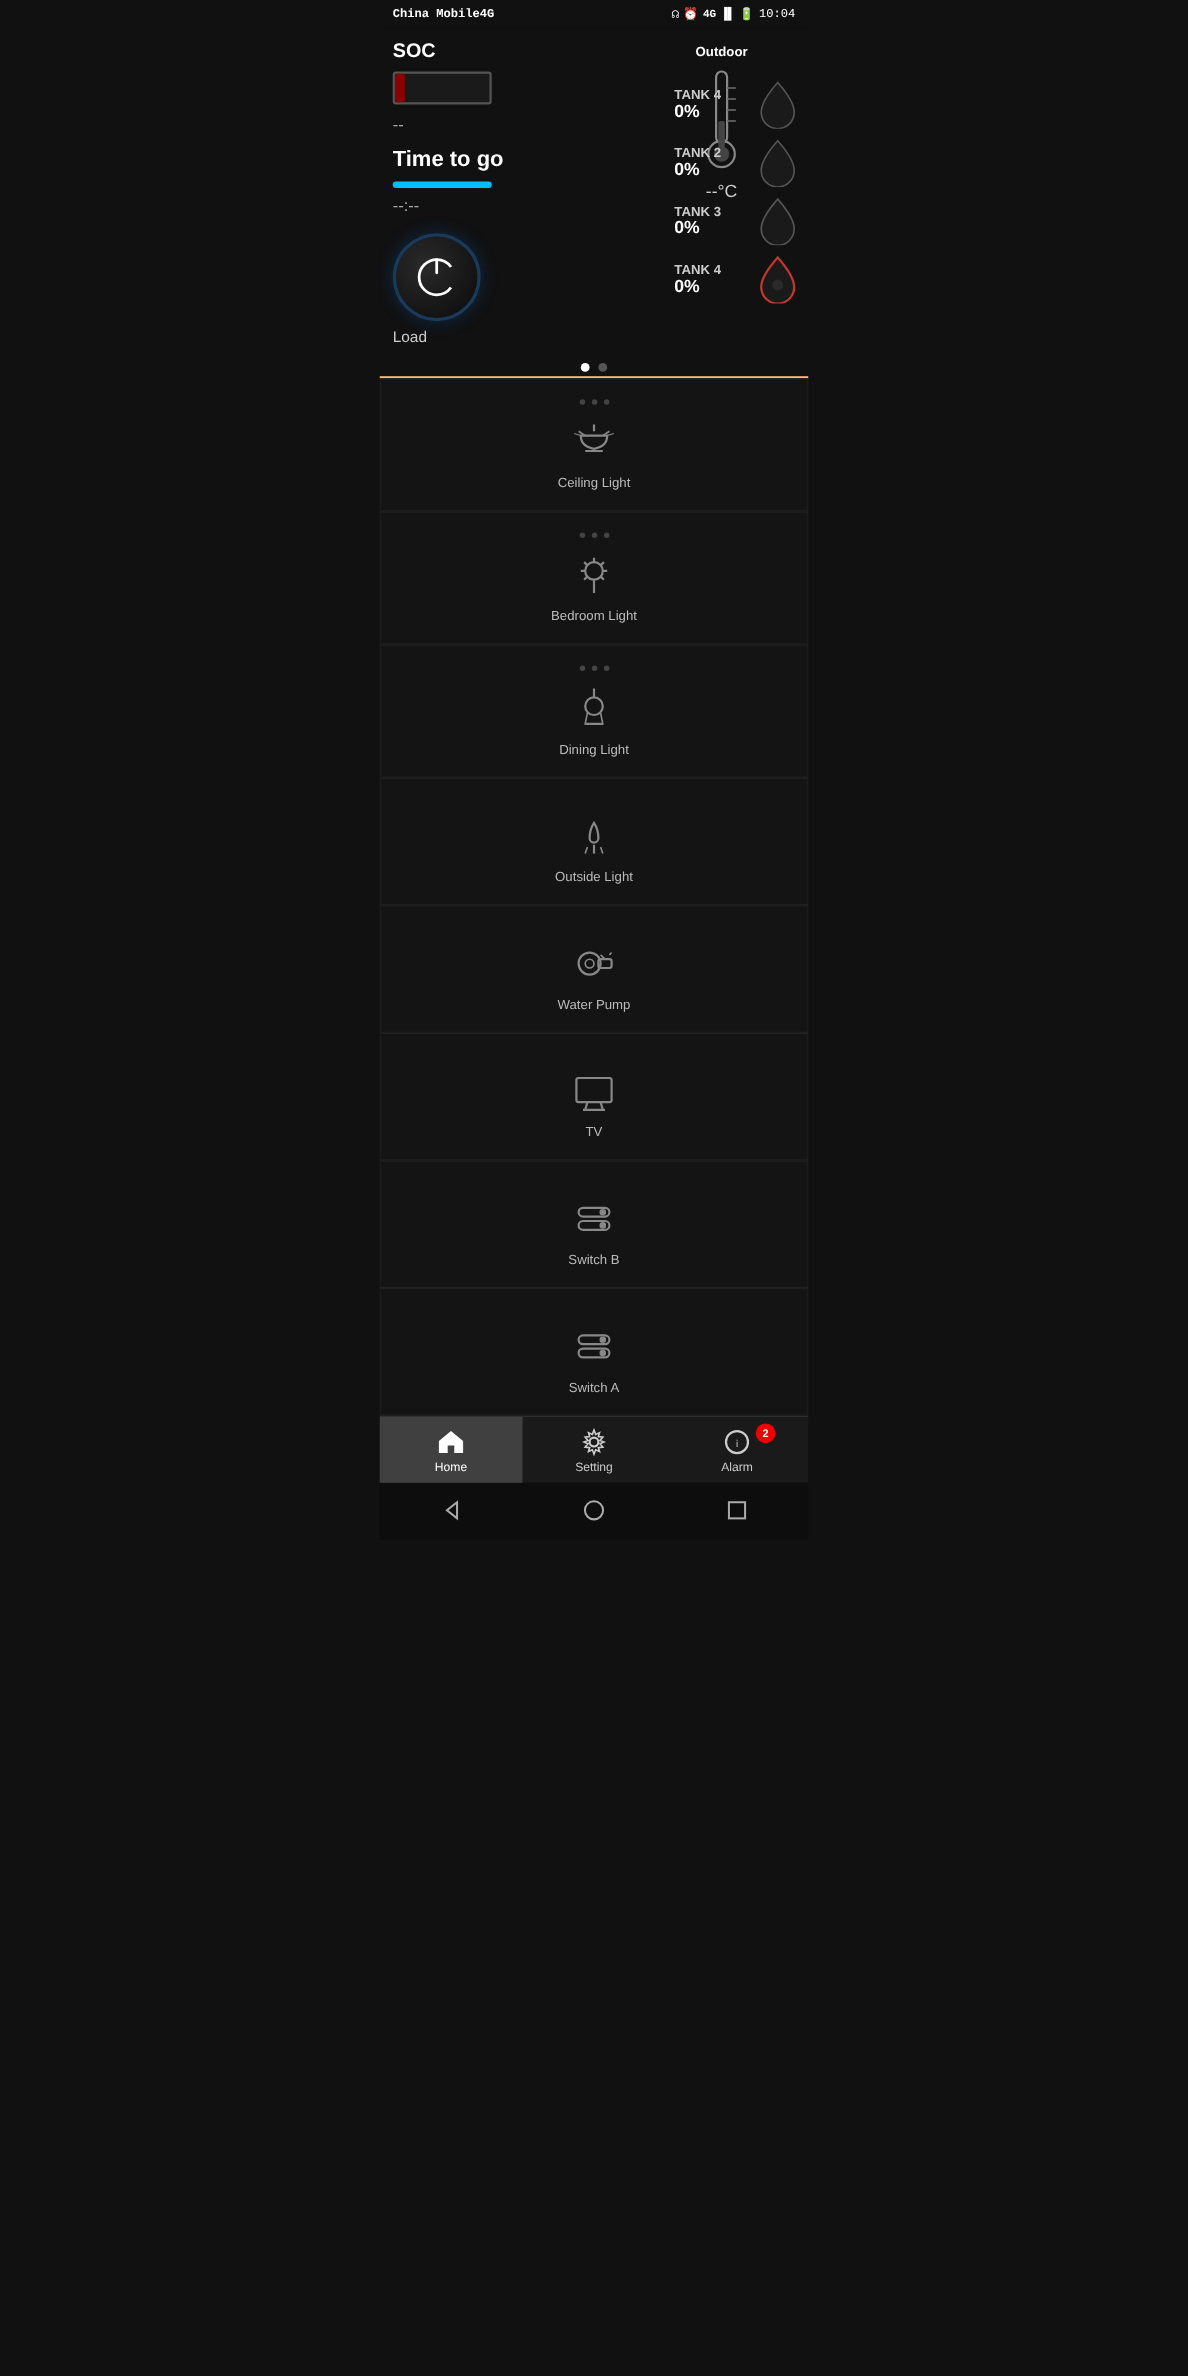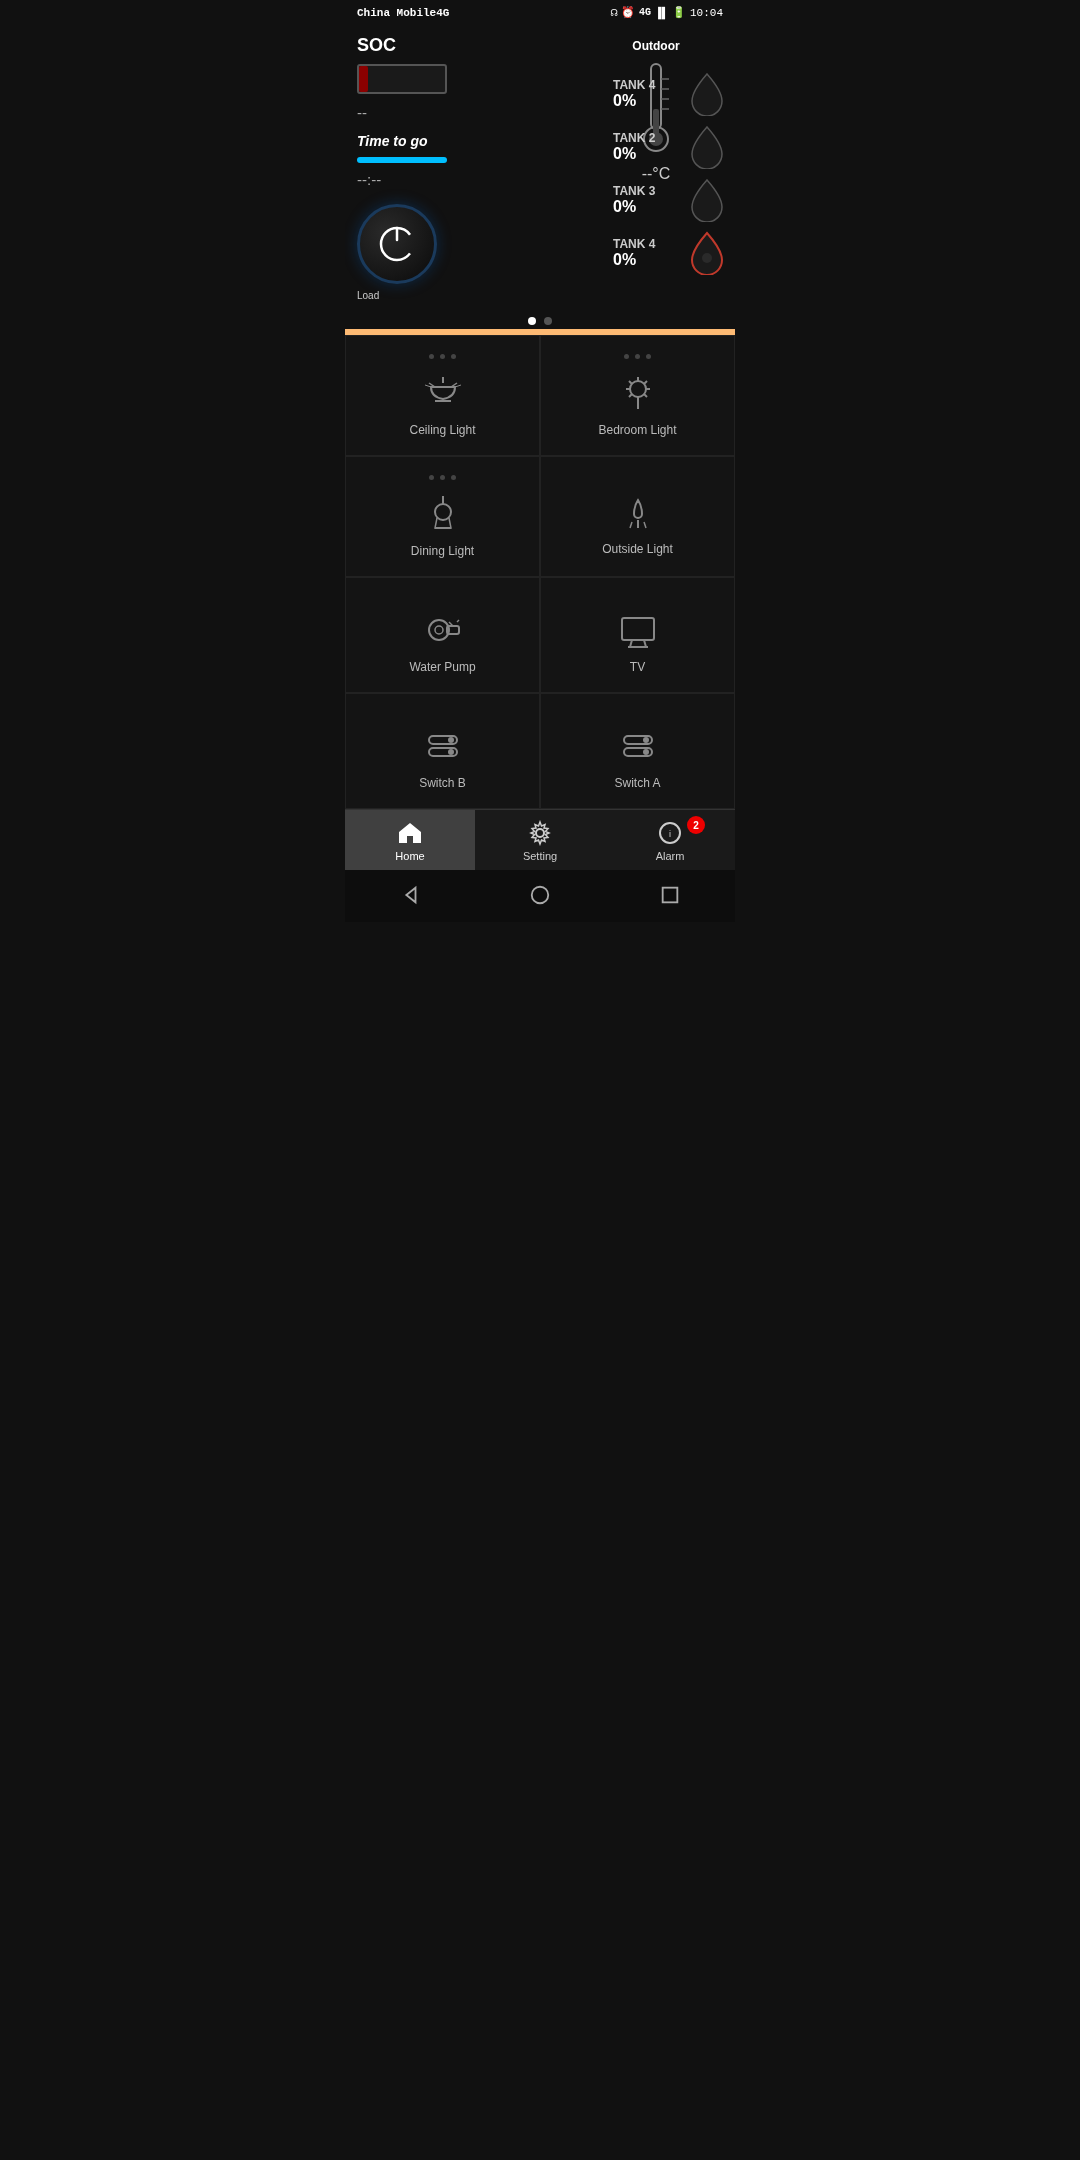--- a/index.html
+++ b/index.html
@@ -60,21 +60,21 @@
       margin: 4px 0;
     }
     .battery-bar-fill {
       width: 10%;
       height: 100%;
       background: #8b0000;
       border-radius: 2px;
     }
 
     .dashes { color: #aaa; font-size: 15px; margin: 2px 0; }
-    .time-to-go { font-size: 14px; font-weight: bold; color: #fff; margin-top: 6px; font-style: italic; }
+    .time-to-go { font-size: 20px; font-weight: bold; color: #fff; margin-top: 6px; }
     .progress-bar {
       width: 90px;
       height: 6px;
       background: #00bfff;
       border-radius: 3px;
       margin: 4px 0;
     }
     .time-value { font-size: 15px; color: #aaa; }
 
     .power-button-container {
@@ -92,21 +92,21 @@
       display: flex;
       align-items: center;
       justify-content: center;
       position: relative;
       box-shadow: 0 0 15px rgba(0,100,200,0.3);
     }
     .power-icon {
       width: 44px;
       height: 44px;
     }
-    .load-label { font-size: 10px; color: #ccc; margin-top: 6px; }
+    .load-label { font-size: 14px; color: #ccc; margin-top: 6px; }
 
     
     .outdoor-panel {
       display: flex;
       flex-direction: column;
       align-items: center;
       padding-top: 4px;
     }
     .outdoor-label { font-size: 12px; color: #fff; font-weight: bold; }
     .thermometer-svg {
@@ -151,22 +151,22 @@
       width: 8px;
       height: 8px;
       border-radius: 50%;
       background: #555;
     }
     .dot.active { background: #fff; }
 
     
     .controls-grid {
       display: grid;
-      grid-template-columns: repeat(2, 1fr);
-      border-top: 6px solid #fdba74;
+      grid-template-columns: repeat(1, 1fr);
+      border-top: 2px solid #fdba74;
     }
     .control-cell {
       border: 1px solid #222;
       display: flex;
       flex-direction: column;
       align-items: center;
       justify-content: center;
       padding: 18px 8px;
       gap: 10px;
       background: #141414;

